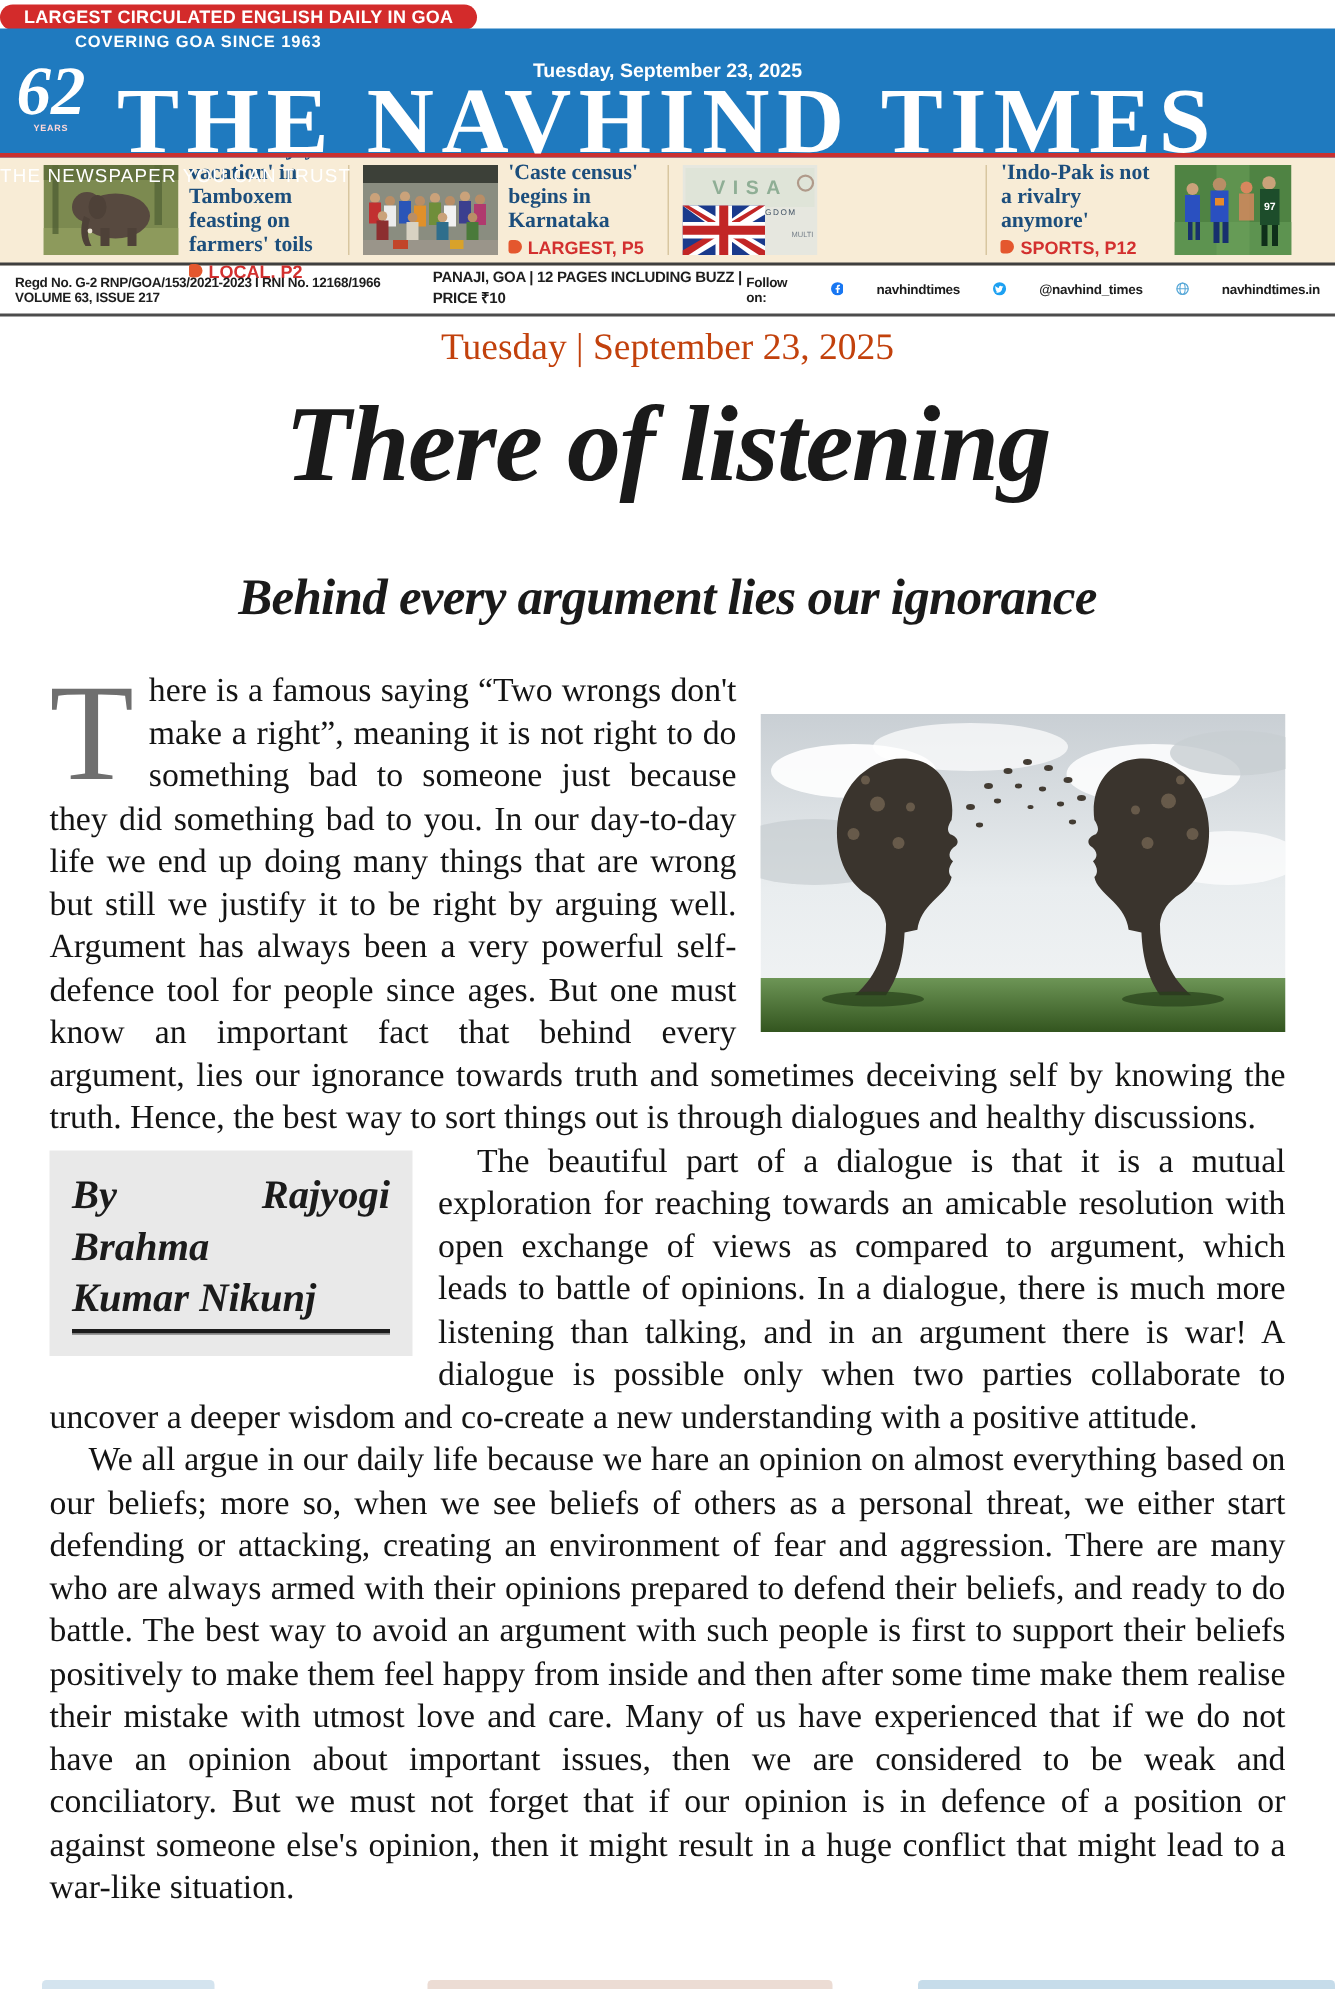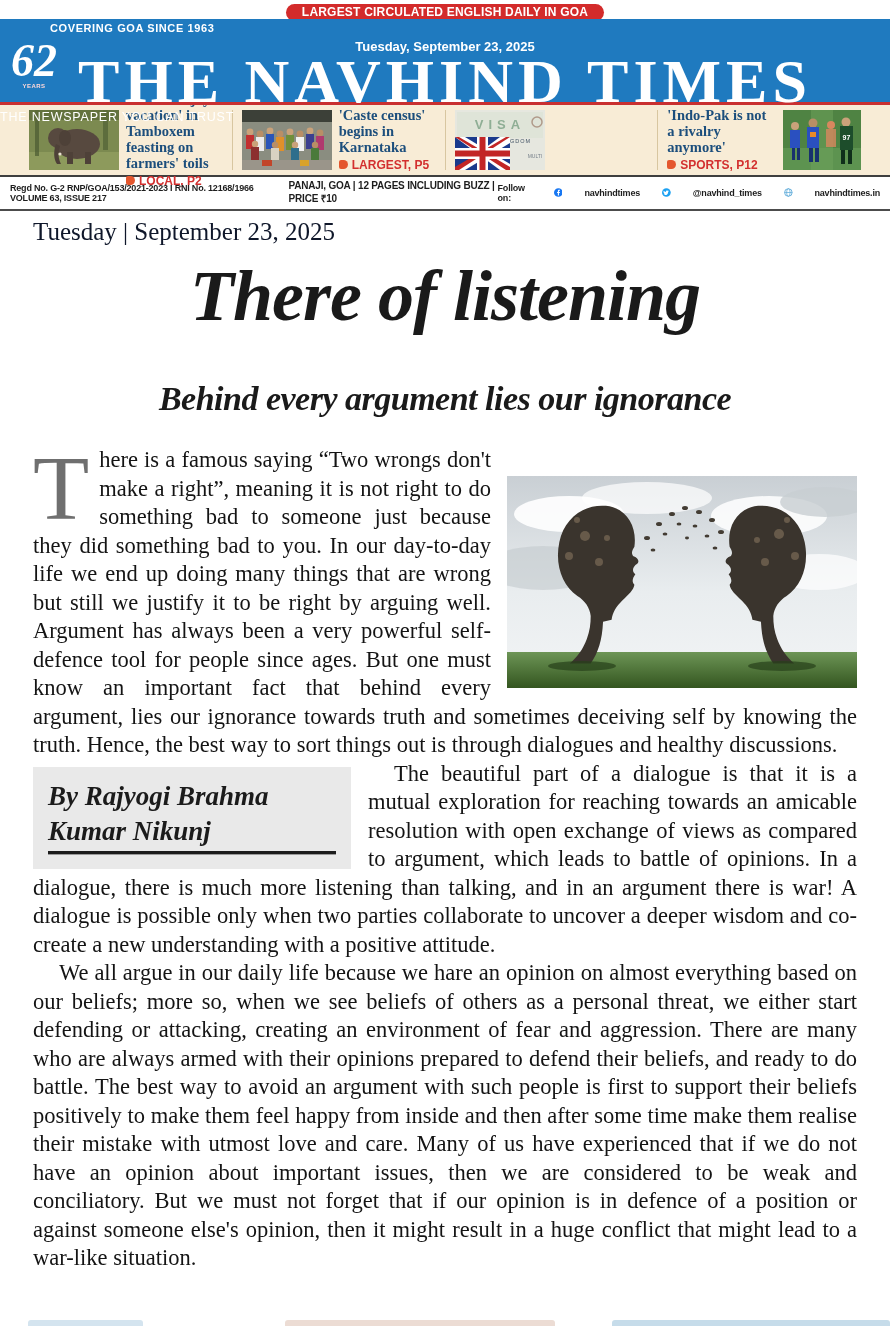--- a/index.html
+++ b/index.html
@@ -1,21 +1,21 @@
 <!DOCTYPE html>
 <html><head>
 <meta charset="utf-8">
 <style>
   * { box-sizing: border-box; }
   html,body { margin:0; padding:0; background:#ffffff; }
   .page { position:relative; width:890px; height:1326px; overflow:hidden; background:#fff;
           font-family:"Liberation Serif", serif; }
 
   
-  .ribbon-row { height:19px; text-align:center; background:#fff; padding-top:2px; }
+  .ribbon-row { height:19px; text-align:left; background:#fff; padding-top:2px; }
   .ribbon { display:inline-block; background:#d32b2b; color:#fff;
             font-family:"Liberation Sans", sans-serif; font-weight:bold;
             font-size:12px; line-height:15px; padding:1px 16px; border-radius:10px;
             letter-spacing:.2px; }
 
   
   .masthead { position:relative; background:#1f7abf; border-bottom:3px solid #c93030;
               height:86px; color:#fff; }
   .covering { position:absolute; top:3px; left:50px; font-family:"Liberation Sans",sans-serif;
               font-weight:bold; font-size:11px; letter-spacing:.6px; }
@@ -48,32 +48,32 @@
   .infobar { display:flex; justify-content:space-between; align-items:center;
              padding:3px 10px 4px; border-bottom:2px solid #4c4c4c;
              font-family:"Liberation Sans",sans-serif; font-weight:bold;
              font-size:9px; color:#1d1d1d; letter-spacing:-.2px; }
   .info-center { font-size:10px; }
   .follow { display:flex; align-items:center; gap:22px; }
   .follow svg { display:block; }
 
   
   .article { padding:0 33px; }
-  .a-date { text-align:left; font-size:25px; margin-top:7px; color:#0f172a; }
+  .a-date { text-align:center; font-size:25px; margin-top:7px; color:#c2410c; }
   .a-headline { text-align:center; font-style:italic; font-size:72px; letter-spacing:-1px;
                 margin-top:14px; line-height:1.0; color:#1a1a1a; }
   .a-sub { text-align:center; font-style:italic; font-size:34px; letter-spacing:-.5px;
            margin-top:28px; color:#1a1a1a; }
   .body-copy { margin-top:25px; }
   .body-copy p { margin:0; text-align:justify; font-size:22.5px; line-height:28.5px; color:#141414; }
   .p2, .p3 { text-indent:26px; }
   .dropcap { float:left; font-size:92px; line-height:72px; padding:6px 10px 0 0; color:#6f6f6f; }
   .photo-float { float:right; width:350px; height:212px; margin:30px 0 6px 16px; }
   .photo-float svg { display:block; }
-  .byline-box { float:left; width:318px; background:#e9e9e9; padding:12px 15px 15px;
+  .byline-box { float:left; width:242px; background:#e9e9e9; padding:12px 15px 15px;
                 margin:7px 17px 4px 0; font-size:27px; line-height:1.28; font-weight:bold;
                 font-style:italic; text-indent:0; color:#1b1b1b; }
   .byline-name { display:block; border-bottom:3px solid #1c1c1c; padding-bottom:3px;
                  box-shadow:0 1px 0 #9a9a9a; }
 
   
   .bottom-strip { position:absolute; bottom:0; left:0; right:0; height:7px; }
   .bottom-strip .seg { position:absolute; bottom:0; height:6px; border-radius:3px 3px 0 0; }
   .seg-a { left:28px;  width:115px; background:#d4e4ef; }
   .seg-b { left:285px; width:270px; background:#ecdcd4; }

